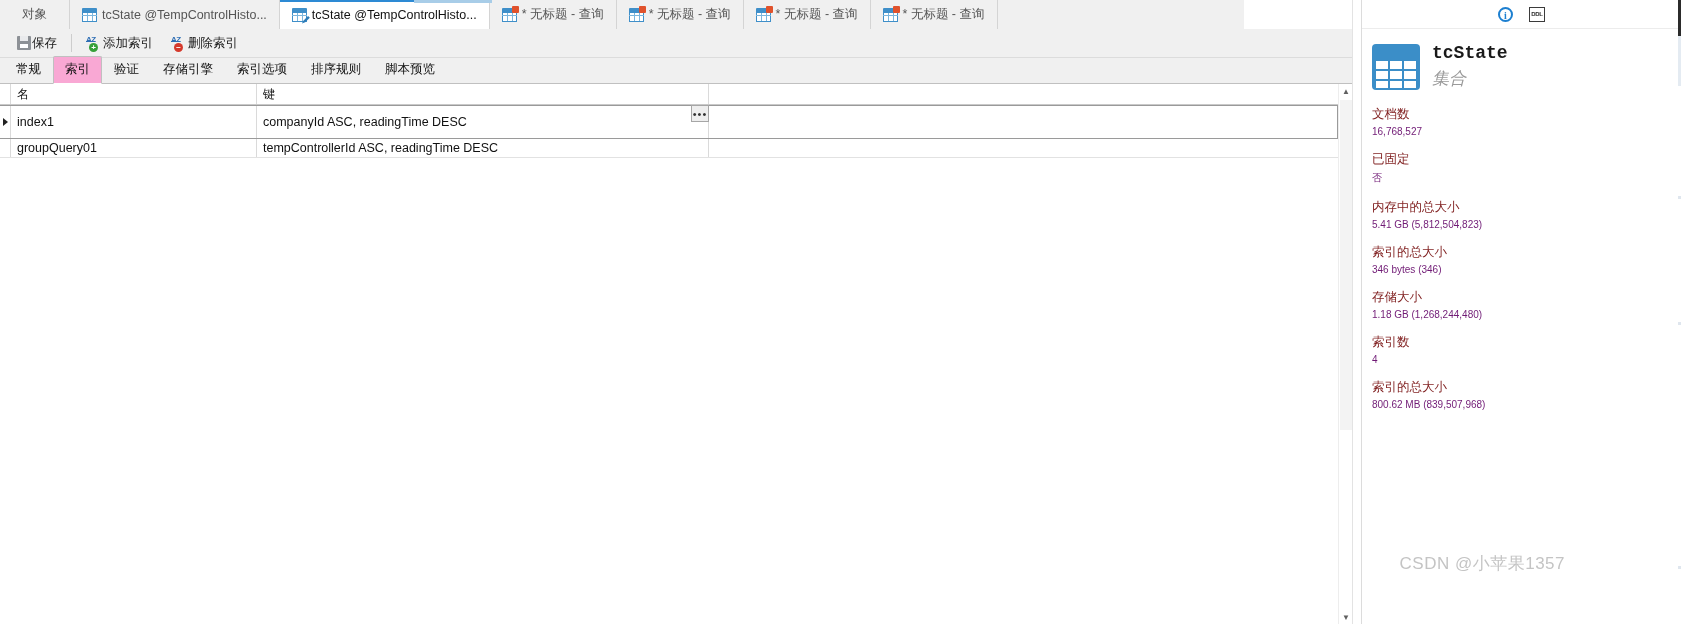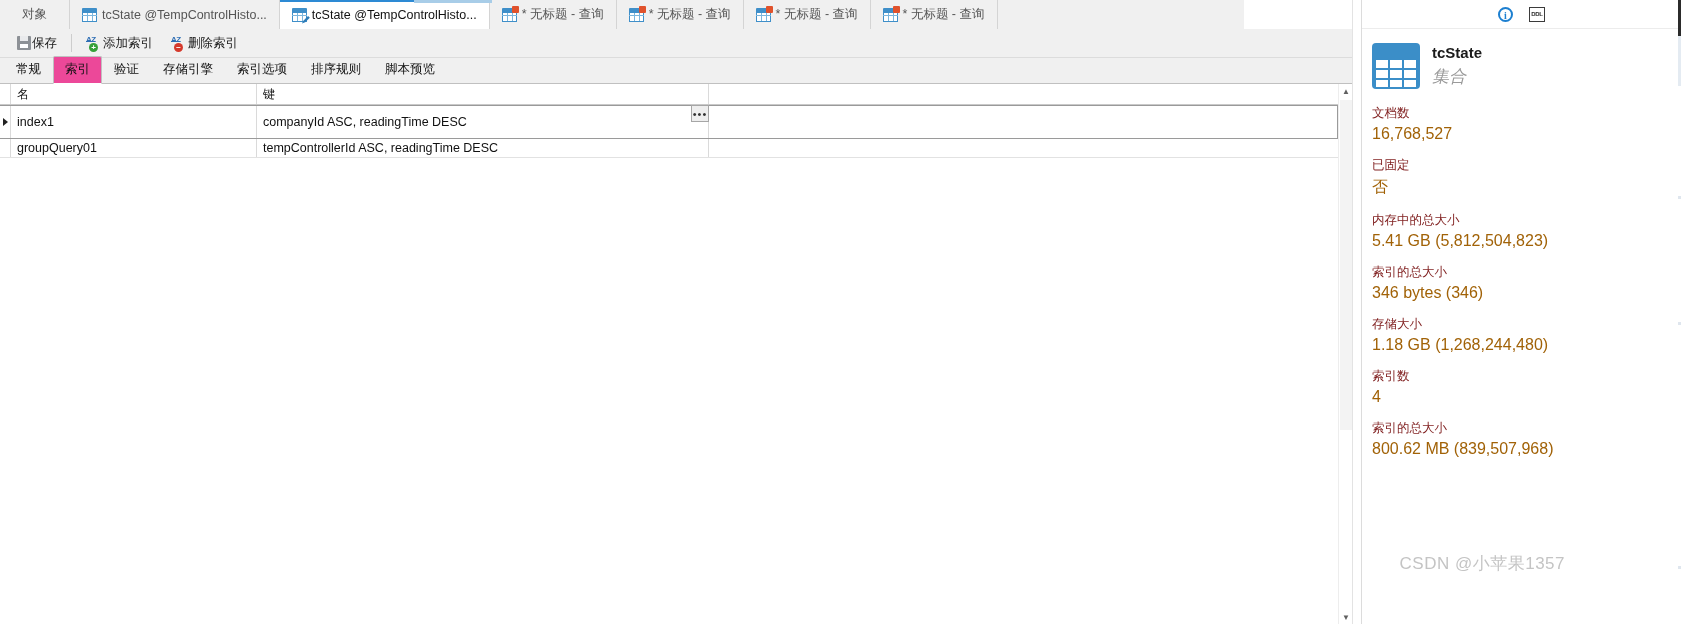--- a/index.html
+++ b/index.html
@@ -77,21 +77,21 @@
     border-bottom:1px solid #c0c0c0;
     display:flex;align-items:flex-end;
     padding-left:4px;box-sizing:border-box;
   }
   .stab{
     padding:4px 11px 5px 11px;font-size:12.5px;color:#111;
     border:1px solid transparent;border-bottom:none;
     background:transparent;white-space:nowrap;
   }
   .stab.active{
-    background:#ec4899;border:1px solid #c0c0c0;border-bottom:1px solid #ffffff;
+    background:#f9a8d4;border:1px solid #c0c0c0;border-bottom:1px solid #ffffff;
     margin-bottom:-1px;border-radius:2px 2px 0 0;
   }
 
   
   .gridwrap{
     position:absolute;left:0;top:84px;width:1338px;height:540px;
     background:#ffffff;
   }
   .grid-head{
     display:flex;height:20px;align-items:stretch;
@@ -160,26 +160,26 @@
   }
   .ic-ddl{
     width:16px;height:15px;border:1.5px solid #3b3b3b;box-sizing:border-box;
     font-size:6px;font-weight:bold;color:#2b2b2b;line-height:12px;text-align:center;letter-spacing:-0.3px;
   }
   .info-title{display:flex;align-items:center;gap:12px;padding:14px 0 0 10px;}
   .bigicon{width:48px;height:46px;position:relative;flex:0 0 auto;}
   .bigicon .top{position:absolute;left:0;top:0;width:48px;height:13px;background:#3b8ec8;border-radius:4px 4px 0 0;}
   .bigicon .bd{position:absolute;left:0;top:13px;width:48px;height:33px;background:#3b8ec8;border-radius:0 0 4px 4px;}
   .bigicon .cellw{position:absolute;background:#ffffff;}
-  .info-title .tname{font-size:15px;font-weight:bold;color:#1a1a1a;}
+  .info-title .tname{font-size:18px;font-weight:bold;color:#1a1a1a;font-family:Liberation Mono, monospace;}
   .info-title .tsub{font-size:17px;color:#9a9a9a;margin-top:4px;font-style:italic;}
   .stats{padding:16px 0 0 10px;}
   .stat{margin-bottom:14px;}
   .stat .k{font-size:12.5px;color:#7f1d1d;margin-bottom:3px;}
-  .stat .v{font-size:16px;color:#a16207;}
+  .stat .v{font-size:10px;color:#701a75;}
 
   .watermark{
     position:absolute;left:1185px;top:552px;width:380px;height:24px;
     color:#c4c4c4;font-size:17px;letter-spacing:0.5px;text-align:right;
     white-space:nowrap;
   }
 
   
   .outer-scroll{position:absolute;right:0;top:0;width:3px;height:624px;background:#ffffff;}
   .outer-scroll .m1{position:absolute;right:0;top:0;width:3px;height:36px;background:#2b2b2b;}

